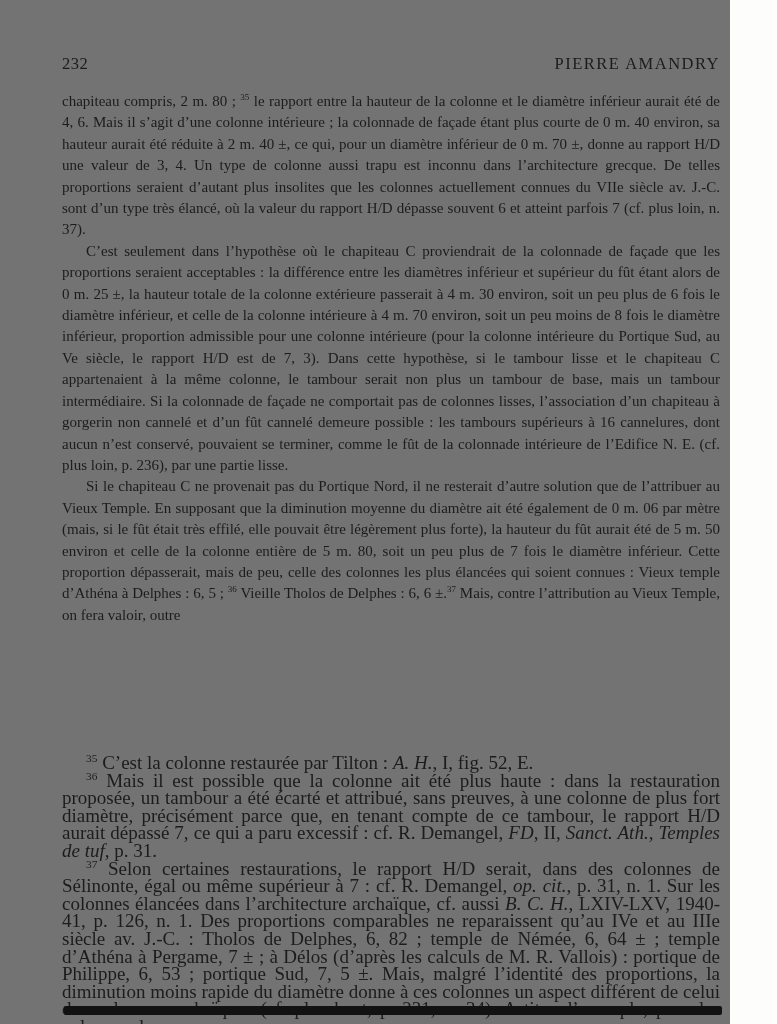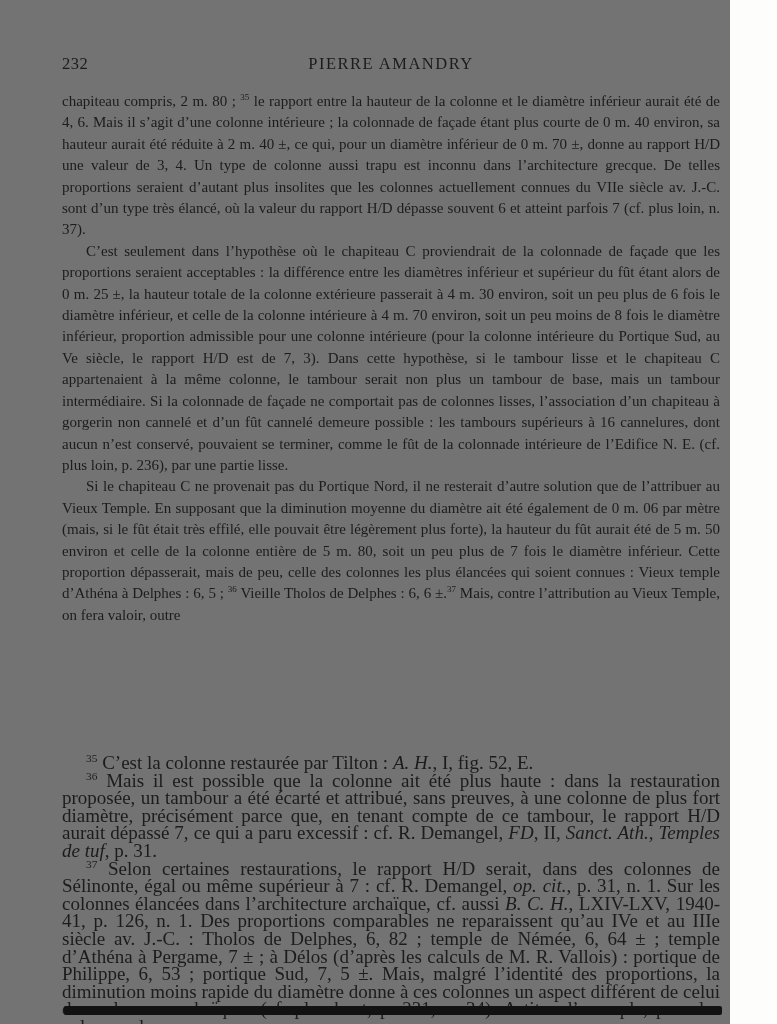--- a/index.html
+++ b/index.html
@@ -20,21 +20,21 @@
   .header {
     position: absolute;
     top: 54px; left: 62px; width: 658px; height: 22px;
   }
   .page-number {
     position: absolute; left: 0; top: 0;
     font-size: 16.5px; letter-spacing: 0.5px;
   }
   .running-title {
     position: absolute; left: 0; right: 0; top: 0;
-    text-align: center;
+    text-align: right;
     font-size: 16.5px;
     letter-spacing: 1.5px;
   }
   .body-text {
     position: absolute;
     top: 91px; left: 62px; width: 658px;
     font-size: 15px;
     line-height: 21.4px;
     text-align: justify;
   }

